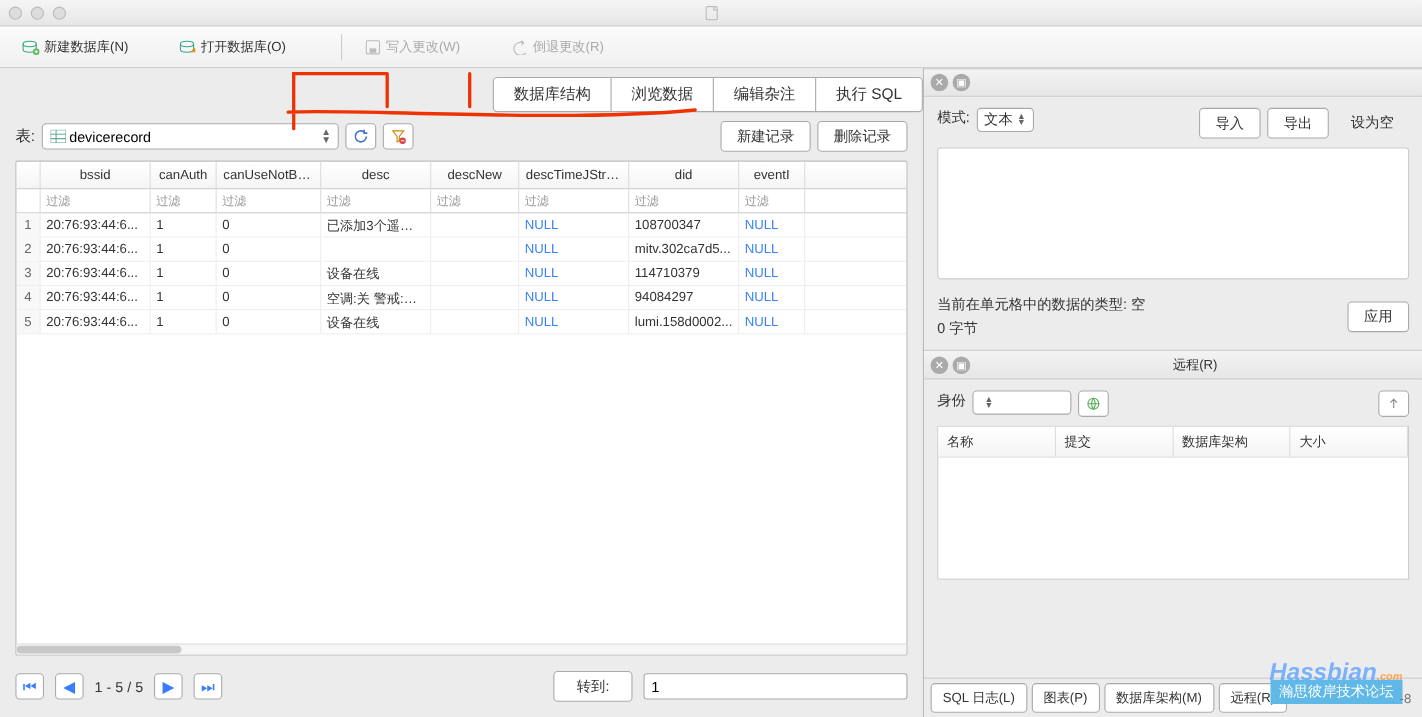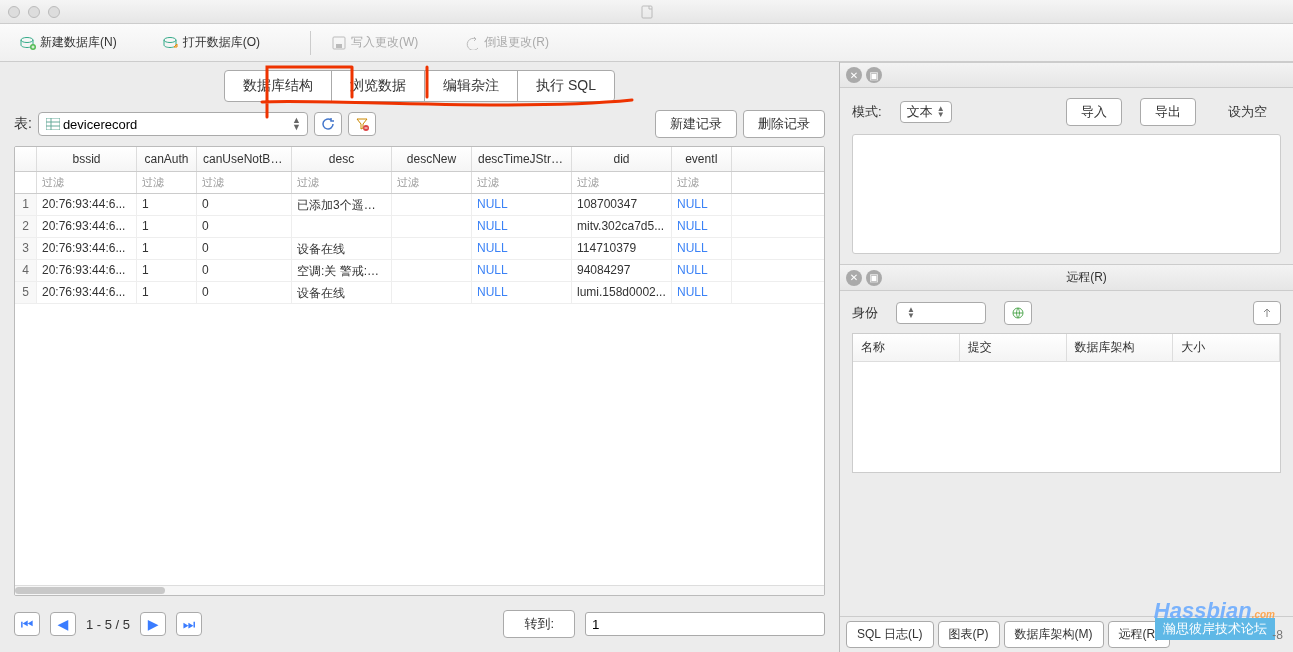--- a/index.html
+++ b/index.html
@@ -33,21 +33,21 @@
     display: flex;
     align-items: center;
     padding: 0 12px;
     border-bottom: 1px solid #ccc;
   }
   .tbtn { display:flex; align-items:center; gap:4px; padding:4px 8px; margin-right:30px; font-size:12px; cursor:pointer;}
   .tbtn.disabled{color:#aaa}
   .tbic{width:16px;height:16px;display:inline-flex;align-items:center;justify-content:center}
   .main { display:flex; height: calc(100% - 62px);}
   .left { width: 840px; display:flex; flex-direction:column; background:#ececec; border-right:1px solid #bbb;}
-  .tabs { display:flex; justify-content:center; padding-top:8px;}
+  .tabs { display:flex; justify-content:flex-end; padding-top:8px;}
   .tabseg{border:1px solid #aaa; border-radius:4px; display:flex; overflow:hidden; background:#fff;}
   .tabseg .tab{padding:6px 18px; font-size:14px; border-right:1px solid #aaa; cursor:pointer;}
   .tabseg .tab:last-child{border-right:none}
   .tablebar{display:flex; align-items:center; padding:8px 14px; gap:6px;}
   .tablebar label{font-size:14px}
   .select{display:flex;align-items:center;background:#fff;border:1px solid #aaa;border-radius:4px;padding:3px 6px; width:270px; height:24px;}
   .select input{flex:1;border:none;outline:none;font-size:13px;background:transparent}
   .select .arrows{font-size:9px;line-height:7px;color:#666;display:flex;flex-direction:column}
   .iconbtn{width:28px;height:24px;background:#fff;border:1px solid #aaa;border-radius:4px;display:flex;align-items:center;justify-content:center;cursor:pointer}
   .btn{padding:4px 14px;background:#fff;border:1px solid #aaa;border-radius:4px;font-size:13px;cursor:pointer}
@@ -65,21 +65,21 @@
   .null{color:#3b82f6;}
   .gridscroll{height:10px;background:#f6f6f6;border-top:1px solid #ddd;position:relative}
   .gridscroll .thumb{position:absolute;left:0;width:150px;top:1px;bottom:1px;background:#c8c8c8;border-radius:4px}
   .pager{display:flex;align-items:center;padding:14px;gap:10px}
   .navbtn{width:26px;height:24px;background:#fff;border:1px solid #aaa;border-radius:4px;display:flex;align-items:center;justify-content:center;color:#3a7cff;cursor:pointer;font-size:14px}
   .right{flex:1;display:flex;flex-direction:column;background:#ececec}
   .panelhead{display:flex;align-items:center;background:linear-gradient(#f3f3f3,#e6e6e6);border-top:1px solid #ccc;border-bottom:1px solid #ccc;padding:4px 6px;font-size:12px}
   .closebtn,.collbtn{width:16px;height:16px;border-radius:50%;background:#aaa;color:#fff;display:flex;align-items:center;justify-content:center;font-size:10px;margin-right:4px;cursor:pointer}
   .panelhead .title2{flex:1;text-align:center;color:#333}
   .panelbody{padding:10px 12px}
-  .row{display:flex;align-items:center;gap:18px;margin-bottom:8px}
+  .row{display:flex;align-items:flex-start;gap:6px;margin-bottom:8px}
   .selectsm{background:#fff;border:1px solid #aaa;border-radius:4px;padding:2px 6px;display:flex;align-items:center;gap:4px;height:22px}
   .selectsm .arrows{font-size:8px;line-height:6px;color:#666;display:flex;flex-direction:column}
   .textarea{width:100%;height:120px;background:#fff;border:1px solid #ccc;border-radius:3px}
   .remotetable{border:1px solid #ccc;background:#fff;height:140px}
   .rth{display:flex;border-bottom:1px solid #ddd;background:linear-gradient(#fff,#f4f4f4);font-size:12px}
   .rthc{padding:5px 8px;border-right:1px solid #ddd;flex:1}
   .bottomtabs{display:flex;padding:4px 6px;gap:4px;border-top:1px solid #ccc}
   .btab{padding:4px 10px;background:#fff;border:1px solid #aaa;border-radius:4px;font-size:12px;cursor:pointer}
   .watermark{position:absolute;right:18px;bottom:28px;font-size:22px;font-weight:bold;color:#66a8ff;font-style:italic;opacity:.85;pointer-events:none}
   .watermark .com{color:#ff9c3a;font-size:10px}
@@ -310,20 +310,28 @@
               <span>▲</span>
               <span>▼</span>
             </span>
         </div>
         <div class="spacer"></div>
         <div class="btn">导入</div>
         <div class="btn">导出</div>
         <div class="btn" style="border:none;background:transparent">设为空</div>
       </div>
       <div class="textarea"></div>
+      <div style="margin-top:14px;display:flex;align-items:center">
+        <div>
+          <div>当前在单元格中的数据的类型: 空</div>
+          <div style="margin-top:4px">0 字节</div>
+        </div>
+        <div class="spacer"></div>
+        <div class="btn">应用</div>
+      </div>
     </div>
 
     <div class="panelhead">
       <div class="closebtn">✕</div>
       <div class="collbtn">▣</div>
       <div class="title2">远程(R)</div>
     </div>
     <div class="panelbody" style="flex:1;display:flex;flex-direction:column">
       <div class="row">
         <span>身份</span>

